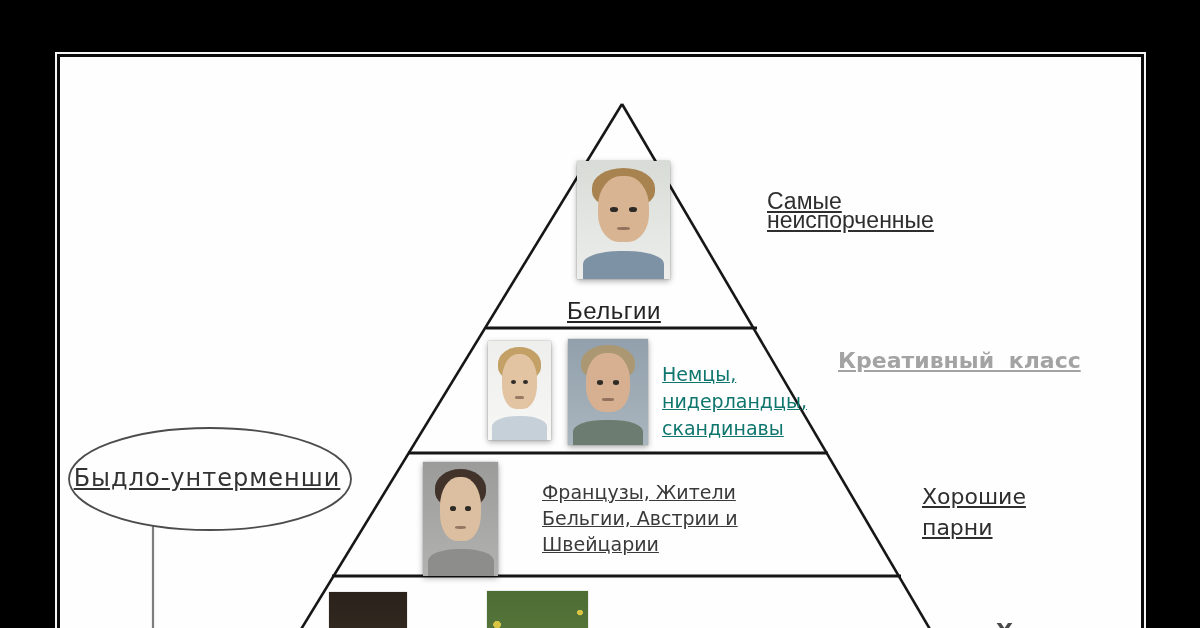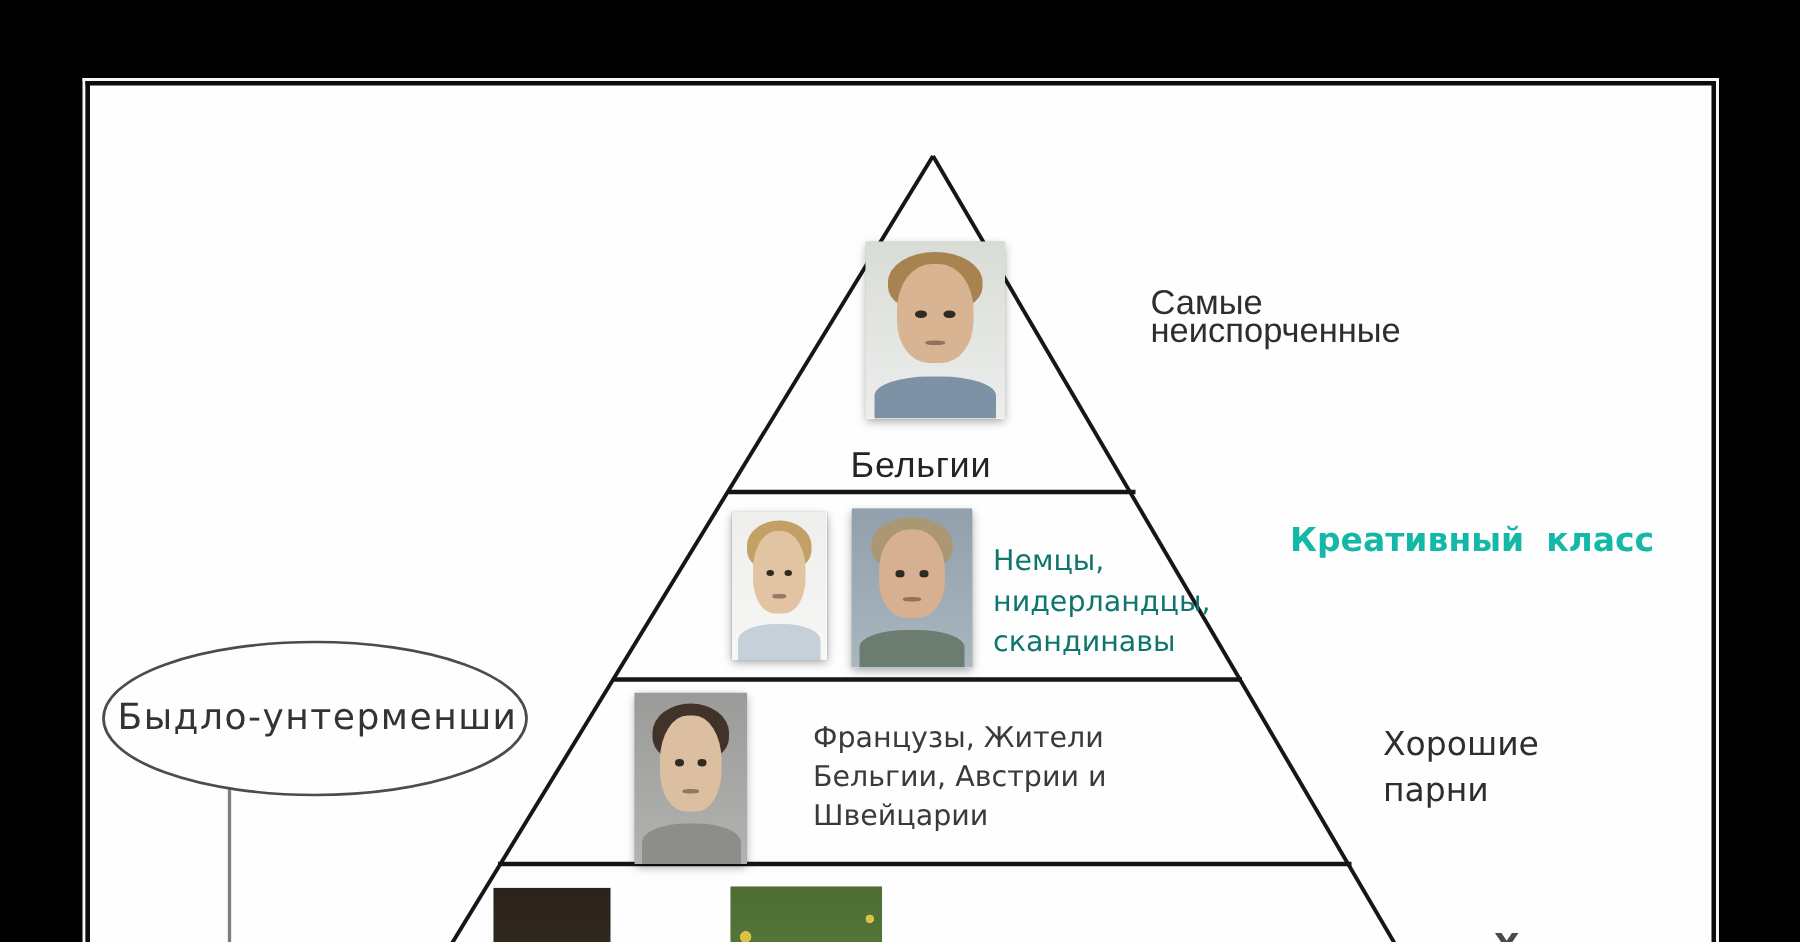--- a/index.html
+++ b/index.html
@@ -40,32 +40,32 @@
       linear-gradient(180deg, var(--photobg1), var(--photobg2));}
   #face-t4b{left:487px;top:591px;width:101px;height:120px;box-shadow:0 0 1px rgba(0,0,0,.4);
     background:
       radial-gradient(circle 4px at 10% 28%, #d9c342 92%, rgba(0,0,0,0)),
       radial-gradient(circle 3px at 92% 18%, #d9c342 92%, rgba(0,0,0,0)),
       radial-gradient(circle 3px at 85% 62%, #cdb93e 92%, rgba(0,0,0,0)),
       radial-gradient(ellipse 58% 88% at 50% 108%, var(--skin) 60%, rgba(0,0,0,0) 64%),
       linear-gradient(180deg, var(--photobg1), var(--photobg2));}
 
   
-  .lbl{position:absolute;z-index:4;white-space:pre-line;color:#303030;}
+  .lbl{position:absolute;z-index:4;white-space:pre-line;color:#303030;text-decoration:underline;}
   #lbl-slavyane {left:567px;top:297px;font-size:24px;letter-spacing:.5px;color:#242424;}
   #lbl-samye    {left:767px;top:192px;font-size:23px;line-height:19px;color:#2e2e2e;}
   #lbl-kreativ  {left:838px;top:348px;font-family:"DejaVu Sans",sans-serif;font-weight:600;
-                 font-size:22px;word-spacing:7px;color:#14b8a6;margin-left:22px;}
+                 font-size:22px;word-spacing:7px;color:#a3a3a3;}
   #lbl-nemtsy   {left:662px;top:361px;font-family:"DejaVu Sans",sans-serif;font-size:19px;
                  line-height:27px;color:#0f766e;}
   #lbl-francuzy {left:542px;top:479px;font-family:"DejaVu Sans",sans-serif;font-size:19px;
                  line-height:26px;color:#3a3a3a;}
   #lbl-horoshie {left:922px;top:481px;font-family:"DejaVu Sans",sans-serif;font-size:22px;
                  line-height:31px;color:#2e2e2e;}
-  #lbl-ellipse  {left:69px;top:464px;width:276px;text-align:right;
+  #lbl-ellipse  {left:69px;top:464px;width:276px;text-align:center;
                  font-family:"DejaVu Sans",sans-serif;font-size:24px;letter-spacing:1px;color:#333;}
   #lbl-partial  {left:996px;top:619px;font-family:"DejaVu Sans",sans-serif;font-weight:600;
                  font-size:22px;color:#4a4a4a;}
 </style>
 </head>
 <body>
 
 <div id="stage">
 
   <div class="frame-outer">

